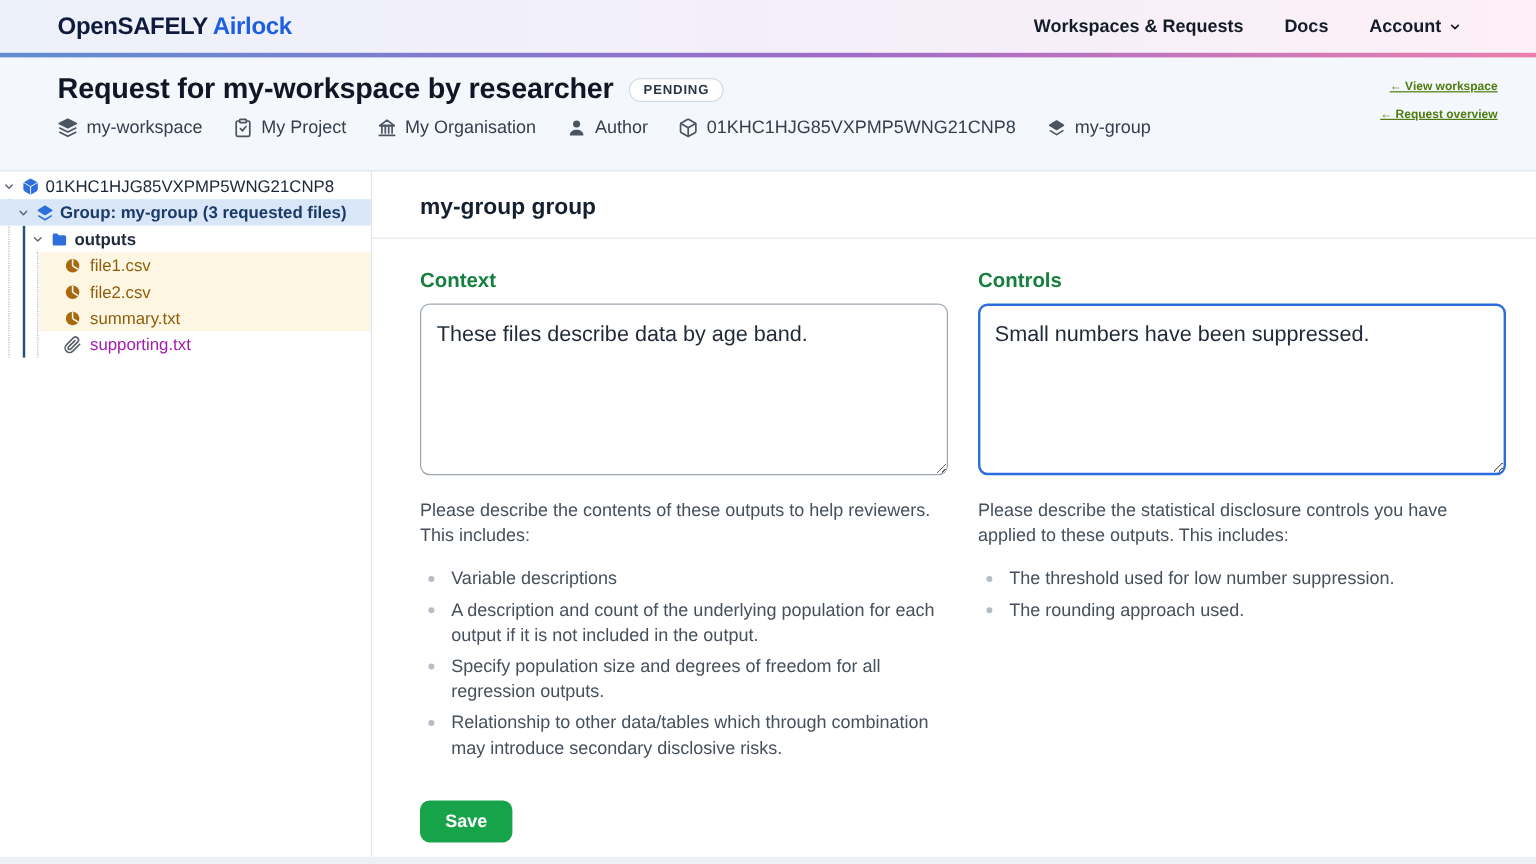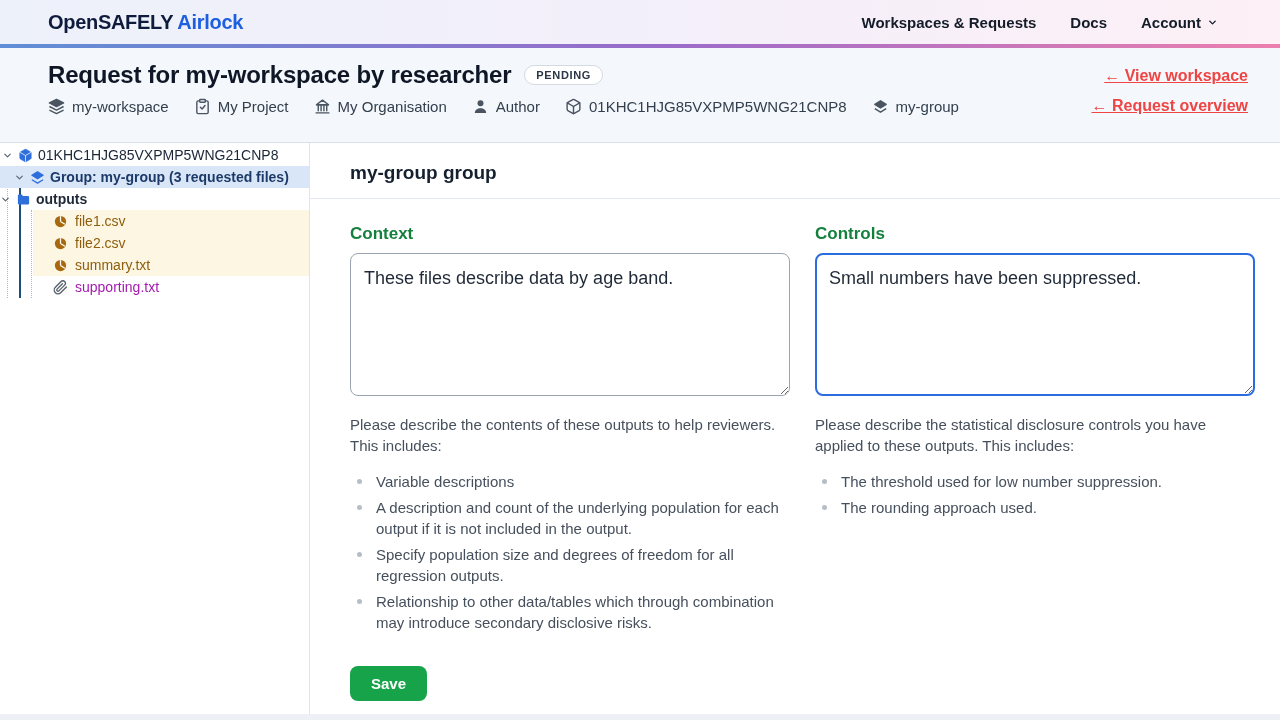--- a/index.html
+++ b/index.html
@@ -34,40 +34,40 @@
   .page-title { font-size: 24px; font-weight: 700; color: #0f1726; letter-spacing: -0.2px; }
   .status-badge {
     background: #ffffff; border: 1px solid #d3dae2; border-radius: 999px;
     font-size: 11px; font-weight: 700; letter-spacing: 0.06em; color: #2a3645;
     padding: 4px 11px 3px; line-height: 1;
   }
   .meta-row { display: flex; align-items: center; gap: 25px; margin-top: 9px; }
   .meta-item { display: flex; align-items: flex-start; gap: 7px; font-size: 15px; color: #333f4d; }
   .meta-item svg { flex: none; }
   .ph-right { display: flex; flex-direction: column; align-items: flex-end; gap: 12px; padding-top: 6px; }
-  .ph-link { font-size: 16px; font-weight: 600; color: #ef4444; text-decoration: underline; cursor: pointer; }
+  .ph-link { font-size: 10px; font-weight: 600; color: #4d7c0f; text-decoration: underline; cursor: pointer; }
   
   .content { display: flex; height: 571px; }
   
   .sidebar {
     width: 310px; flex: none; background: #ffffff; border-right: 1px solid #e0e5eb;
     position: relative; padding-top: 1px; font-size: 14px;
   }
   .guide { position: absolute; width: 0; }
   .guide.dotted { border-left: 1px dotted #aeb7c2; }
   .guide.solid { border-left: 2px solid #1f4e79; }
   .g1 { left: 7px;  top: 23px; height: 132px; }
   .g2 { left: 19px; top: 45px; height: 110px; }
   .g3 { left: 31px; top: 67px; height: 88px; }
   .tree-row { height: 22px; display: flex; align-items: center; cursor: pointer; position: relative; }
   .tree-row .chev { flex: none; display: flex; align-items: center; }
   .tree-row .ticon { flex: none; display: flex; align-items: center; margin: 0 5px 0 5px; }
   .row-root { padding-left: 2px; color: #1b2637; }
   .row-group { padding-left: 14px; background: #d9e6f7; font-weight: 700; color: #1b3a69; }
-  .row-folder { font-weight: 700; color: #1f2937; }
+  .row-folder { padding-left: 26px; font-weight: 700; color: #1f2937; }
   .file-fill { margin-left: 33px; flex: 1; height: 100%; display: flex; align-items: center; padding-left: 20px; }
   .file-fill.cream { background: #fcf6e3; }
   .file-fill .ticon { margin: 0 7px 0 0; }
   .file-output { color: #8f5e0c; }
   .file-supporting { color: #a21caf; }
   
   .main-panel { flex: 1; background: #ffffff; overflow: hidden; }
   .panel-head { padding: 19px 40px 14px; border-bottom: 1px solid #e3e8ee; }
   .panel-title { font-size: 19px; font-weight: 700; color: #15202e; }
   .form-grid { display: grid; grid-template-columns: 1fr 1fr; column-gap: 25px; padding: 25px 25px 0 40px; }

